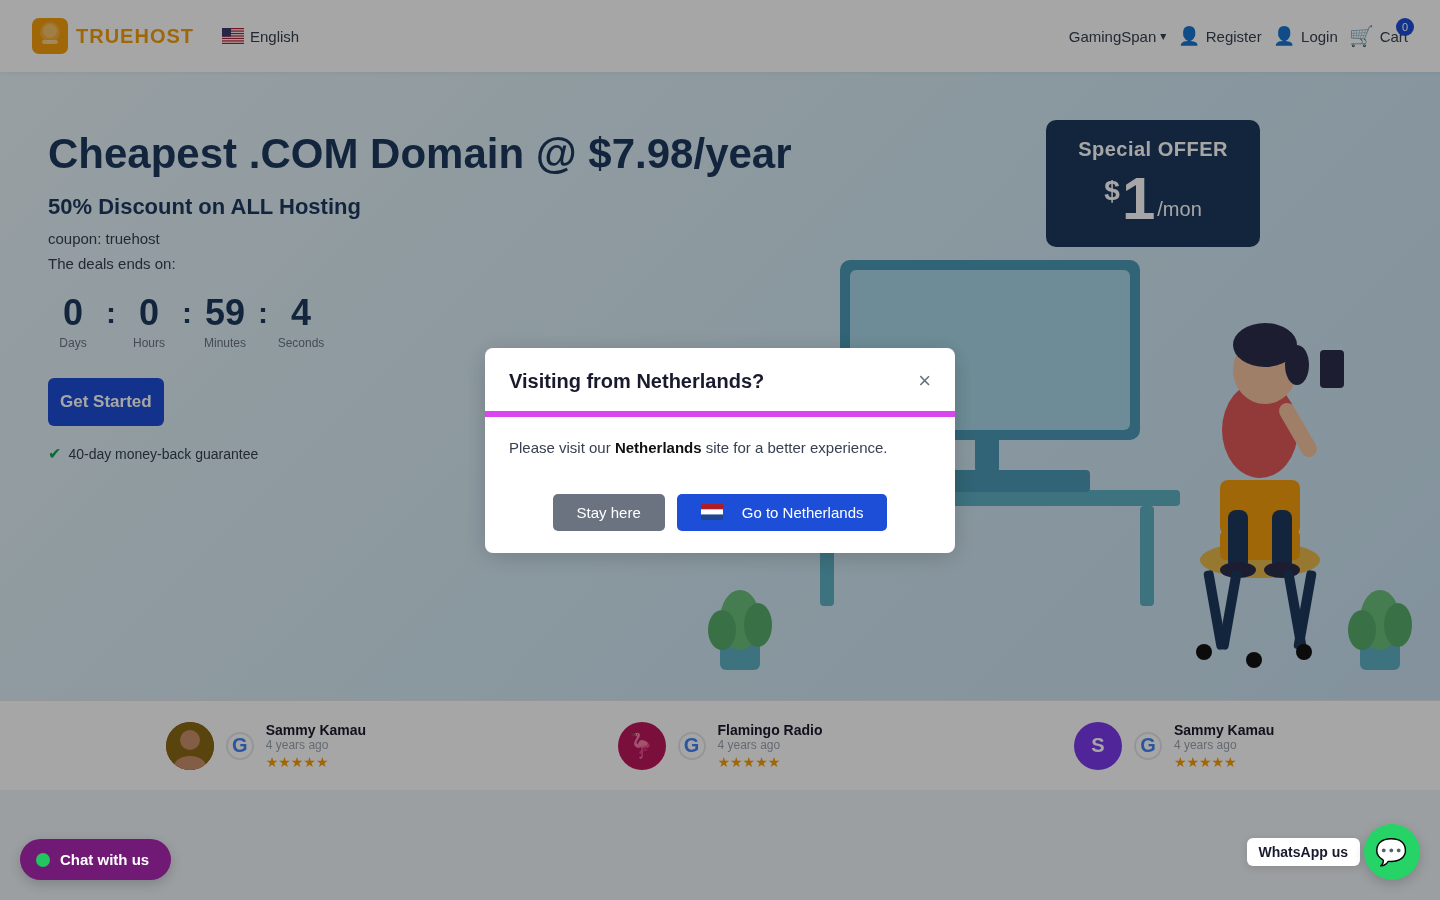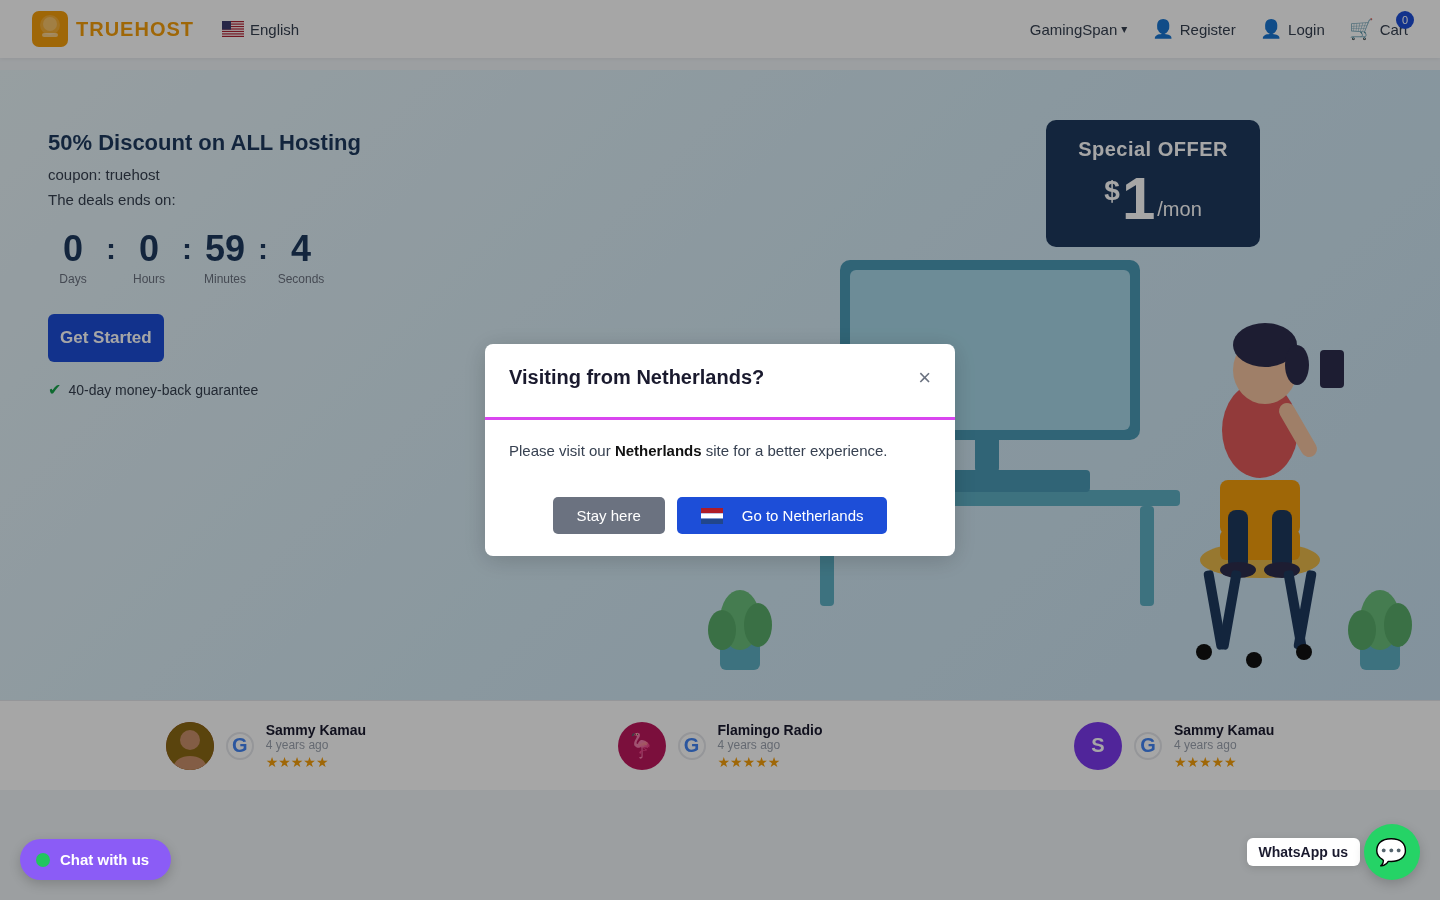--- a/index.html
+++ b/index.html
@@ -19,22 +19,22 @@
     
     .modal {
       background: #fff;
       border-radius: 8px;
       width: 470px;
       box-shadow: 0 4px 24px rgba(0,0,0,0.18);
       position: relative;
       z-index: 200;
     }
     .modal-header {
-      padding: 22px 24px 28px 24px;
-      border-bottom: 3px solid #d946ef;
+      padding: 22px 24px 18px 24px;
+      border-bottom: 6px solid #d946ef;
       display: flex;
       align-items: center;
       justify-content: space-between;
     }
     .modal-title {
       font-size: 20px;
       font-weight: 600;
       color: #1a1a2e;
     }
     .modal-close {
@@ -83,21 +83,21 @@
     .nl-flag {
       width: 22px;
       height: 16px;
       display: inline-block;
     }
 
     
     header {
       position: absolute;
       top: 0; left: 0; right: 0;
-      height: 58px;
+      height: 72px;
       background: #fff;
       display: flex;
       align-items: center;
       padding: 0 32px;
       z-index: 50;
       box-shadow: 0 1px 4px rgba(0,0,0,0.06);
     }
     .lang-selector {
       margin-left: 28px;
       display: flex;
@@ -108,21 +108,21 @@
       cursor: pointer;
     }
     .us-flag {
       width: 22px;
       height: 16px;
     }
     .nav-right {
       margin-left: auto;
       display: flex;
       align-items: center;
-      gap: 25px;
+      gap: 12px;
     }
     .nav-gamingspan {
       font-size: 15px;
       color: #374151;
       cursor: pointer;
       display: flex;
       align-items: center;
       gap: 4px;
     }
     .nav-register {
@@ -316,21 +316,21 @@
       color: #4285F4;
       border: 2px solid #e5e7eb;
       border-radius: 50%;
     }
 
     
     .chat-btn {
       position: fixed;
       bottom: 20px;
       left: 20px;
-      background: #8b5cf6;
+      background: #701a75;
       color: #fff;
       border: none;
       border-radius: 40px;
       padding: 12px 22px 12px 16px;
       display: flex;
       align-items: center;
       gap: 10px;
       font-size: 15px;
       font-weight: 600;
       cursor: pointer;
@@ -448,20 +448,21 @@
     <div class="cart-btn">
       <span style="font-size:20px;color:#374151;">🛒</span>
       <span style="background:#1d4ed8;color:#fff;border-radius:50%;width:18px;height:18px;font-size:11px;display:flex;align-items:center;justify-content:center;position:absolute;top:-6px;right:-6px;">0</span>
       <span style="color:#374151;font-size:15px;">Cart</span>
     </div>
   </nav>
 </header>
 
 <div class="hero">
   <div class="hero-content">
+    <h1 class="hero-title">Cheapest .COM Domain @ $7.98/year</h1>
     <h2 class="hero-subtitle">50% Discount on ALL Hosting</h2>
     <p class="hero-coupon">coupon: truehost</p>
     <p class="hero-deal">The deals ends on:</p>
 
     <div class="countdown">
       <div class="countdown-unit">
         <span class="countdown-number">0</span>
         <span class="countdown-label">Days</span>
       </div>
       <span class="countdown-sep">:</span>

